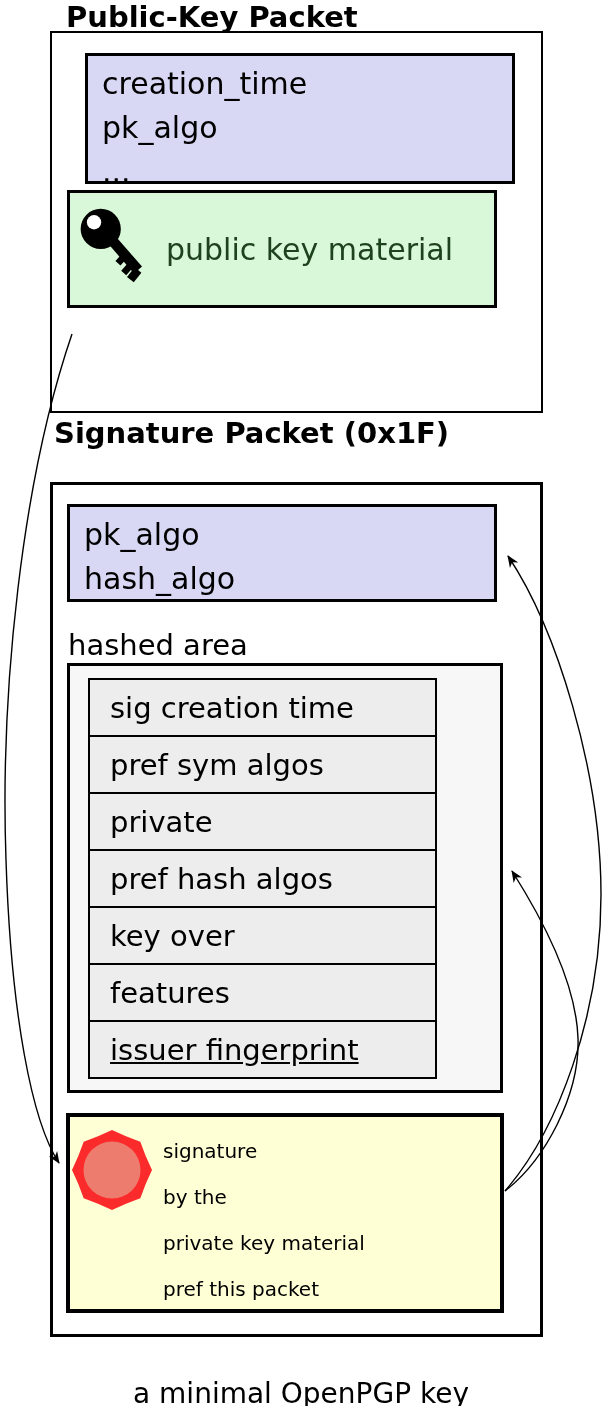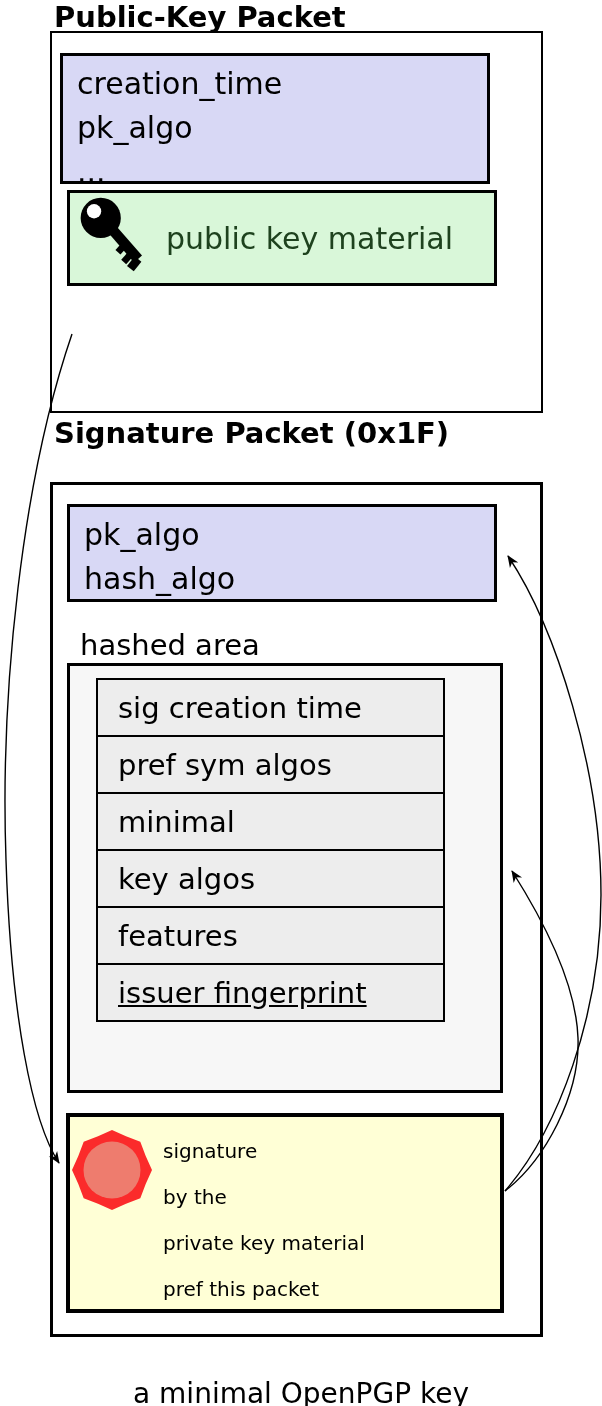--- a/index.html
+++ b/index.html
@@ -44,31 +44,31 @@
 
   .icon-wrap { position:absolute; }
   svg { display:block; }
   .overlay { position:absolute; left:0; top:0; pointer-events:none; }
 </style>
 </head>
 <body>
 
 <div class="canvas">
 
-  <div class="title" style="left:54px; top:0px;">Public-Key Packet</div>
+  <div class="title" style="left:66px; top:0px;">Public-Key Packet</div>
 
   <div class="packet-box" style="left:50px; top:31px; width:489px; height:378px;"></div>
 
-  <div class="field-box" style="left:60px; top:53px; width:430px; height:131px;">
+  <div class="field-box" style="left:85px; top:53px; width:430px; height:131px;">
     <div>creation_time</div>
     <div>pk_algo</div>
     <div>...</div>
   </div>
 
-  <div class="material-box" style="left:67px; top:190px; width:430px; height:96px;">
+  <div class="material-box" style="left:67px; top:190px; width:430px; height:118px;">
     <span class="icon-wrap" style="position:static; margin-left:6px;">
       <svg width="82" height="88" viewBox="0 0 84 92" aria-hidden="true">
         <circle cx="25" cy="25" r="21" fill="#000"></circle>
         <circle cx="18" cy="18" r="7.5" fill="#ffffff"></circle>
         <line x1="37" y1="37" x2="64" y2="68" stroke="#000" stroke-width="11"></line>
         <line x1="51" y1="52" x2="43" y2="61" stroke="#000" stroke-width="7"></line>
         <line x1="58" y1="61" x2="49" y2="71" stroke="#000" stroke-width="7"></line>
         <line x1="64" y1="68" x2="56" y2="78" stroke="#000" stroke-width="9"></line>
       </svg>
     </span>
@@ -77,29 +77,30 @@
 
   <div class="title" style="left:54px; top:416px;">Signature Packet (0x1F)</div>
 
   <div class="packet-box thick" style="left:50px; top:482px; width:487px; height:849px;"></div>
 
   <div class="field-box" style="left:67px; top:504px; width:430px; height:98px;">
     <div>pk_algo</div>
     <div>hash_algo</div>
   </div>
 
-  <div class="hashed-label" style="left:80px; top:628px;">hashed area</div>
+  <div class="hashed-label" style="left:68px; top:628px;">hashed area</div>
 
   <div class="hashed-box" style="left:67px; top:663px; width:436px; height:430px;"></div>
 
-  <div class="subpacket-table" style="left:96px; top:678px;">
+  <div class="subpacket-table" style="left:88px; top:678px;">
     <div class="subpacket-row">sig creation time</div>
     <div class="subpacket-row">pref sym algos</div>
-    <div class="subpacket-row">minimal</div>
-    <div class="subpacket-row">key algos</div>
+    <div class="subpacket-row">private</div>
+    <div class="subpacket-row">pref hash algos</div>
+    <div class="subpacket-row">key over</div>
     <div class="subpacket-row">features</div>
     <div class="subpacket-row">issuer fingerprint</div>
   </div>
 
   <div class="signature-box" style="left:66px; top:1113px; width:438px; height:200px;"></div>
 
   <span class="icon-wrap" style="left:69px; top:1127px;">
     <svg width="86" height="86" viewBox="0 0 86 86" aria-hidden="true">
       <polygon fill="#fb2b2b" points="83,43 76.7,57 71.3,71.3 57,76.7 43,83 29,76.7 14.7,71.3 9.3,57 3,43 9.3,29 14.7,14.7 29,9.3 43,3 57,9.3 71.3,14.7 76.7,29"></polygon>
       <circle cx="43" cy="43" r="28.5" fill="#ee7c6e"></circle>

